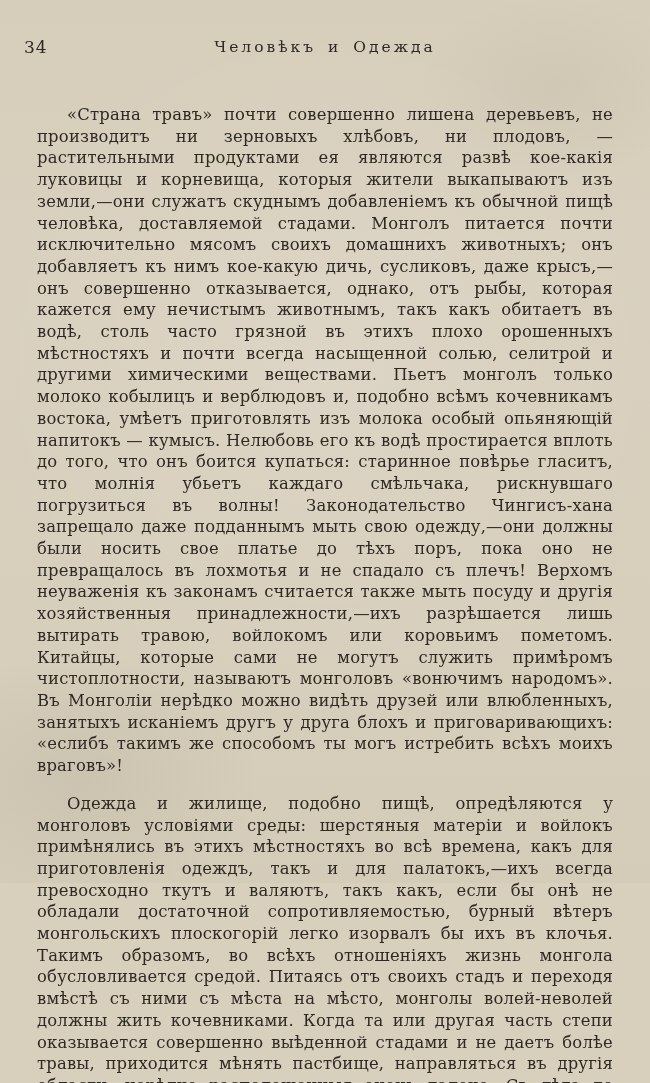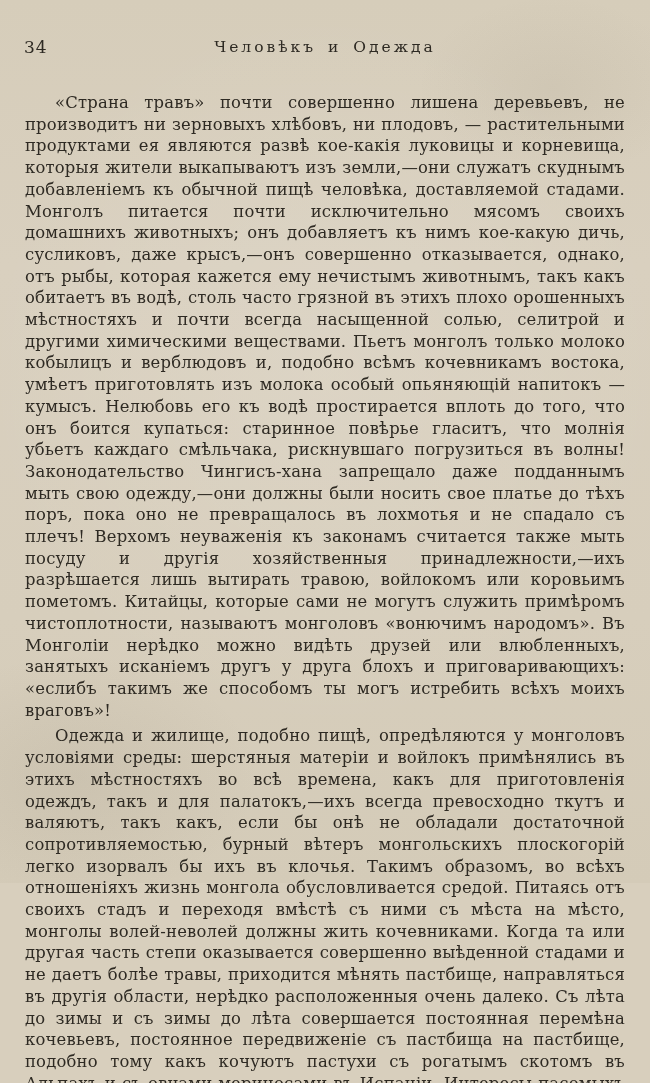--- a/index.html
+++ b/index.html
@@ -52,21 +52,21 @@
     position: absolute;
     top: 88px;
     left: 21px;
     right: 21px;
     font-size: 16.4px;
     line-height: 21.7px;
     text-align: justify;
     letter-spacing: 0.2px;
   }
   .body-text p {
-    margin: 4px;
+    margin: 16px;
     padding: 0;
     text-indent: 30px;
   }
 </style>
 </head>
 <body>
 
 <div class="page">
   <div class="header">
     <span class="page-number">34</span>

